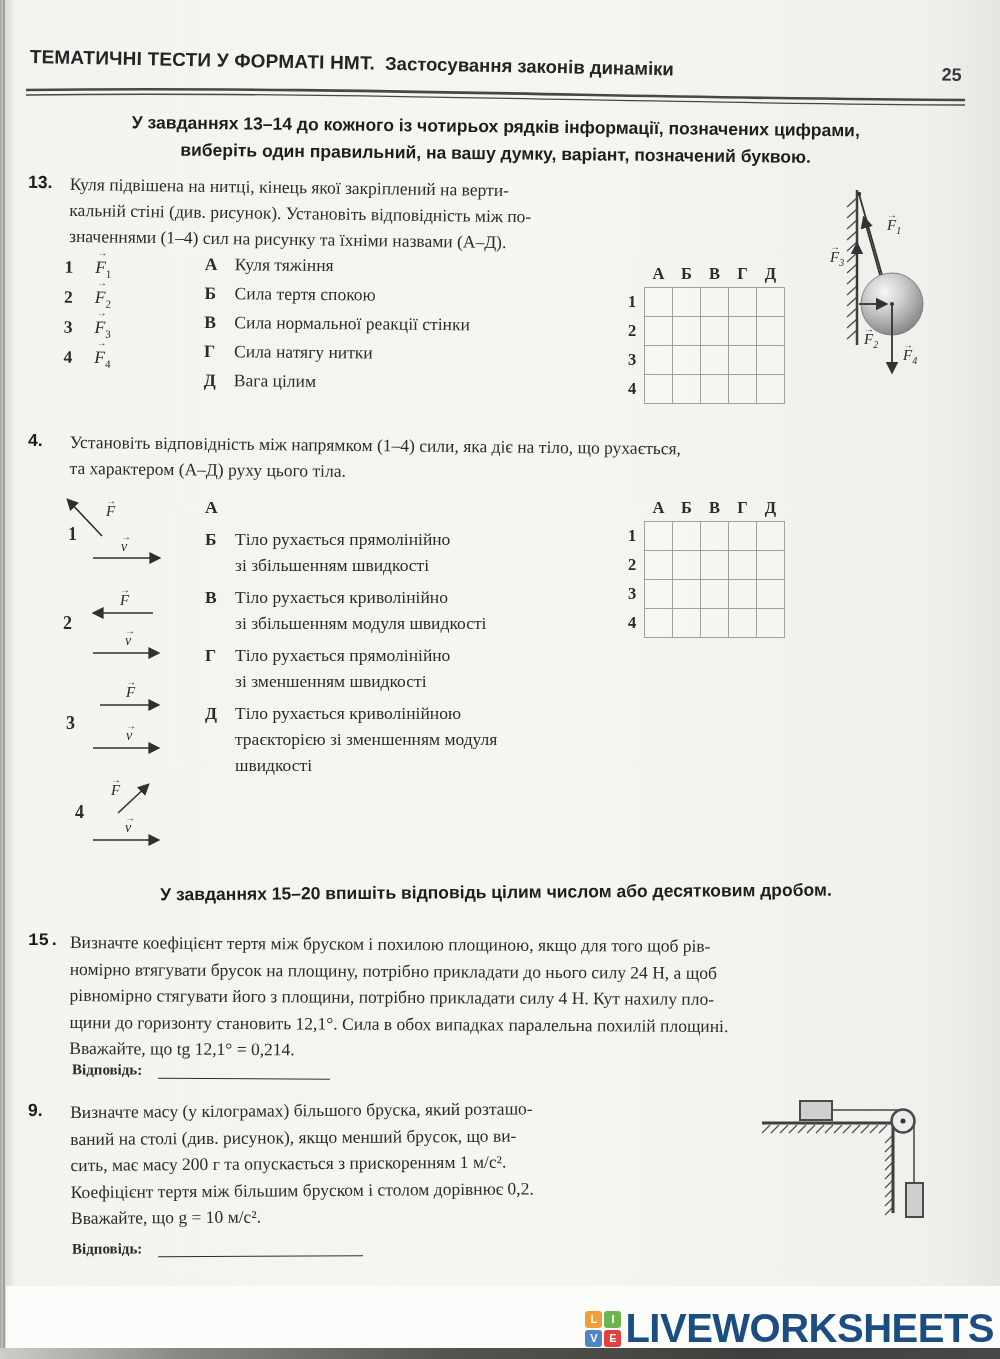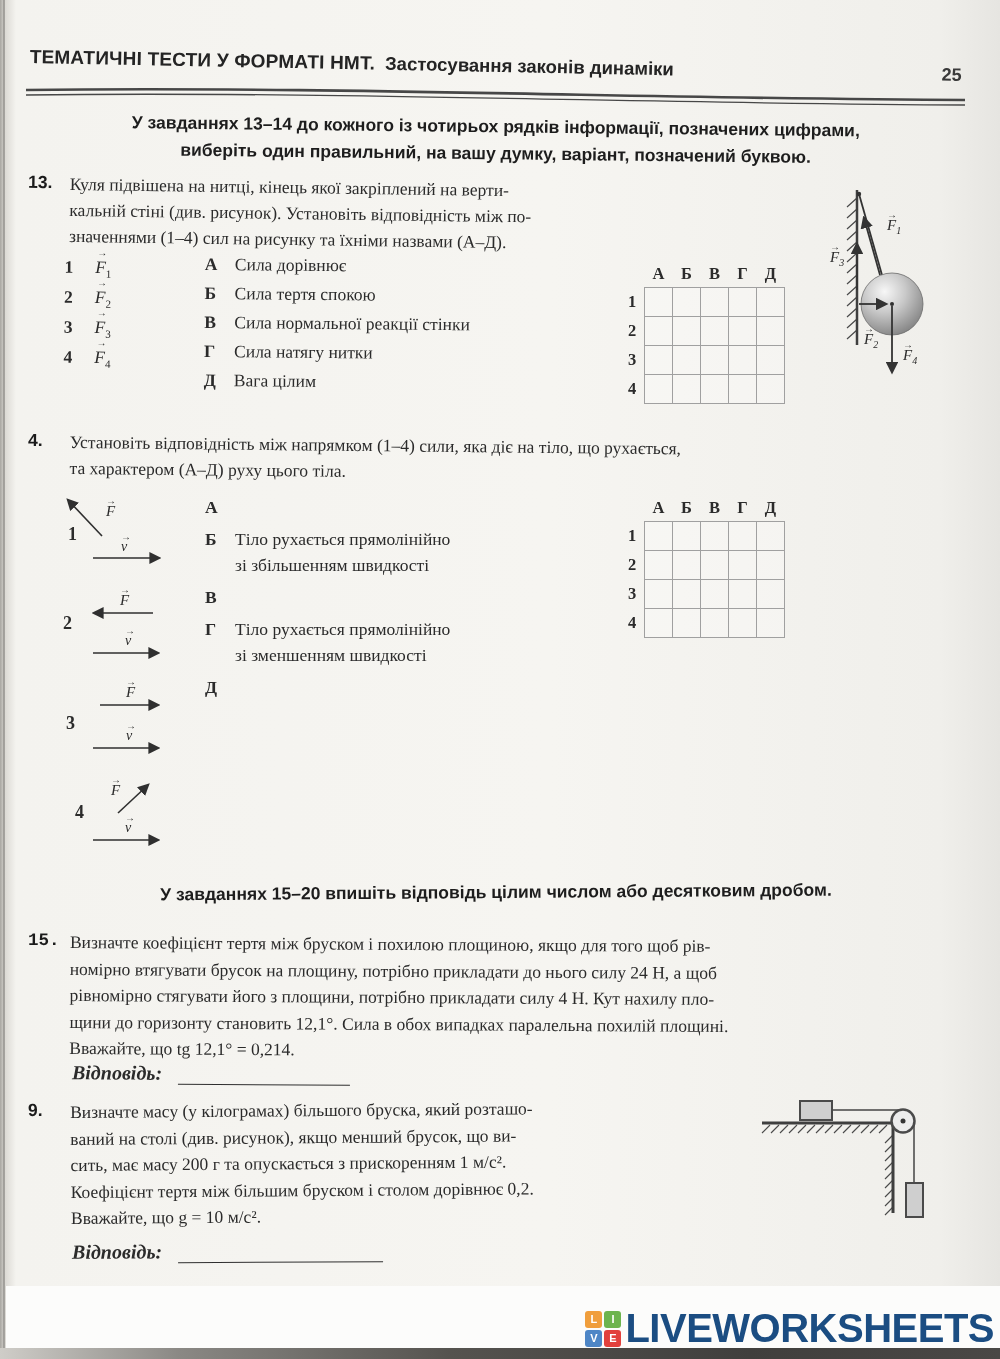--- a/index.html
+++ b/index.html
@@ -67,21 +67,21 @@
   .diag{position:absolute;left:56px;}
   .d1{top:488px;} .d2{top:588px;} .d3{top:678px;} .d4{top:772px;}
 
   .instr2{position:absolute;top:882px;left:30px;width:932px;text-align:center;
     font-family:"Liberation Sans",sans-serif;font-weight:bold;font-size:17.5px;
     transform:rotate(-0.4deg);color:#1d1d1d;}
 
   .answer-row{position:absolute;display:flex;align-items:flex-end;gap:16px;}
   .answer15{top:1062px;left:72px;transform:rotate(0.3deg);}
   .answer16{top:1240px;left:72px;transform:rotate(-0.3deg);}
-  .answer-label{font-style:italic;font-weight:bold;font-size:20px;}
+  .answer-label{font-weight:bold;font-size:15px;}
   .answer-line{height:15px;border-bottom:1.6px solid #2f2f2f;}
   .answer15 .answer-line{width:172px;}
   .answer16 .answer-line{width:205px;}
 
   
   .footer-row{position:absolute;top:1306px;right:6px;display:flex;align-items:center;gap:4px;}
   .logo-grid{display:grid;grid-template-columns:17px 17px;grid-template-rows:17px 17px;gap:2px;}
   .logo-cell{border-radius:3px;color:#fff;font-family:"Liberation Sans",sans-serif;font-weight:bold;
     font-size:11px;display:flex;align-items:center;justify-content:center;}
   .brand{font-family:"Liberation Sans",sans-serif;font-weight:bold;font-size:40px;
@@ -118,21 +118,21 @@
   <div class="items13">
     <div class="item13-row"><b>1</b><span class="vec"><span class="vec-arrow">→</span><span>F</span><sub>1</sub></span></div>
     <div class="item13-row"><b>2</b><span class="vec"><span class="vec-arrow">→</span><span>F</span><sub>2</sub></span></div>
     <div class="item13-row"><b>3</b><span class="vec"><span class="vec-arrow">→</span><span>F</span><sub>3</sub></span></div>
     <div class="item13-row"><b>4</b><span class="vec"><span class="vec-arrow">→</span><span>F</span><sub>4</sub></span></div>
   </div>
 
   <div class="options13">
     <div class="opt-row">
         <span class="opt-letter">А</span>
-        <span class="opt-text">Сила дорівнює</span>
+        <span class="opt-text">Куля тяжіння</span>
       </div>
     <div class="opt-row">
         <span class="opt-letter">Б</span>
         <span class="opt-text">Сила тертя спокою</span>
       </div>
     <div class="opt-row">
         <span class="opt-letter">В</span>
         <span class="opt-text">Сила нормальної реакції стінки</span>
       </div>
     <div class="opt-row">
@@ -291,28 +291,33 @@
     <div class="opt-row">
         <span class="opt-letter">А</span>
       </div>
     <div class="opt-row">
         <span class="opt-letter">Б</span>
         <span class="opt-text">Тіло рухається прямолінійно
 зі збільшенням швидкості</span>
       </div>
     <div class="opt-row">
         <span class="opt-letter">В</span>
+        <span class="opt-text">Тіло рухається криволінійно
+зі збільшенням модуля швидкості</span>
       </div>
     <div class="opt-row">
         <span class="opt-letter">Г</span>
         <span class="opt-text">Тіло рухається прямолінійно
 зі зменшенням швидкості</span>
       </div>
     <div class="opt-row">
         <span class="opt-letter">Д</span>
+        <span class="opt-text">Тіло рухається криволінійною
+траєкторією зі зменшенням модуля
+швидкості</span>
       </div>
   </div>
 
   <table class="answer-grid ag14">
     <thead>
         <tr>
       <th></th>
       <th>А</th>
       <th>Б</th>
       <th>В</th>

